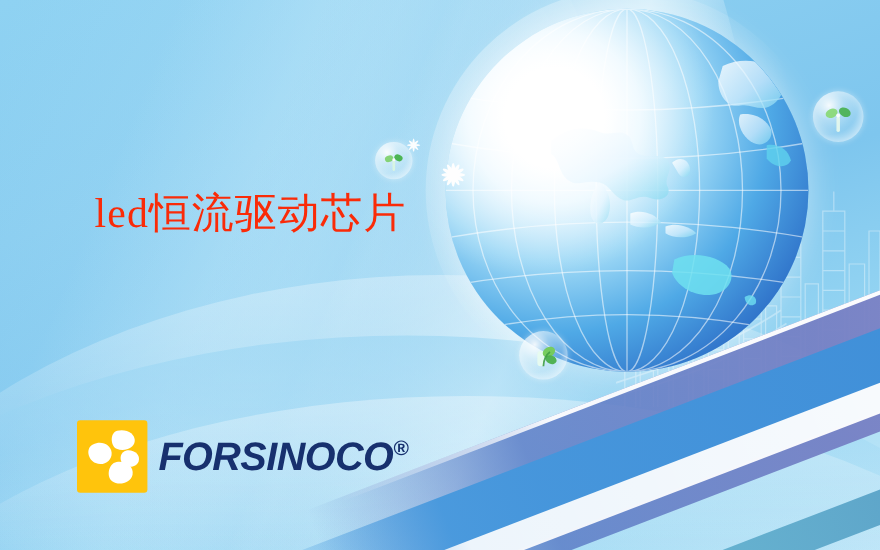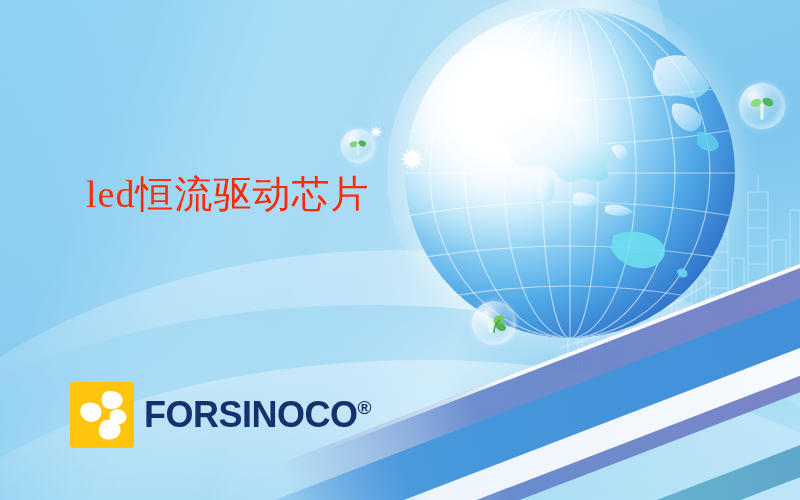--- a/index.html
+++ b/index.html
@@ -191,20 +191,21 @@
   .logo-mark svg { position: absolute; inset: 0; width: 100%; height: 100%; }
   .logo-text { margin-left: 10px; }
   .logo-name {
     font-family: "Liberation Sans", sans-serif;
     font-weight: bold;
     font-size: 36px;
     color: #17306e;
     letter-spacing: -0.5px;
     line-height: 1;
     white-space: nowrap;
+    font-style: italic;
   }
   .logo-name .reg {
     font-size: 19px;
     vertical-align: super;
     line-height: 1;
   }
   .logo-tag {
     font-family: "Liberation Sans", sans-serif;
     font-size: 16.5px;
     color: #101820;

